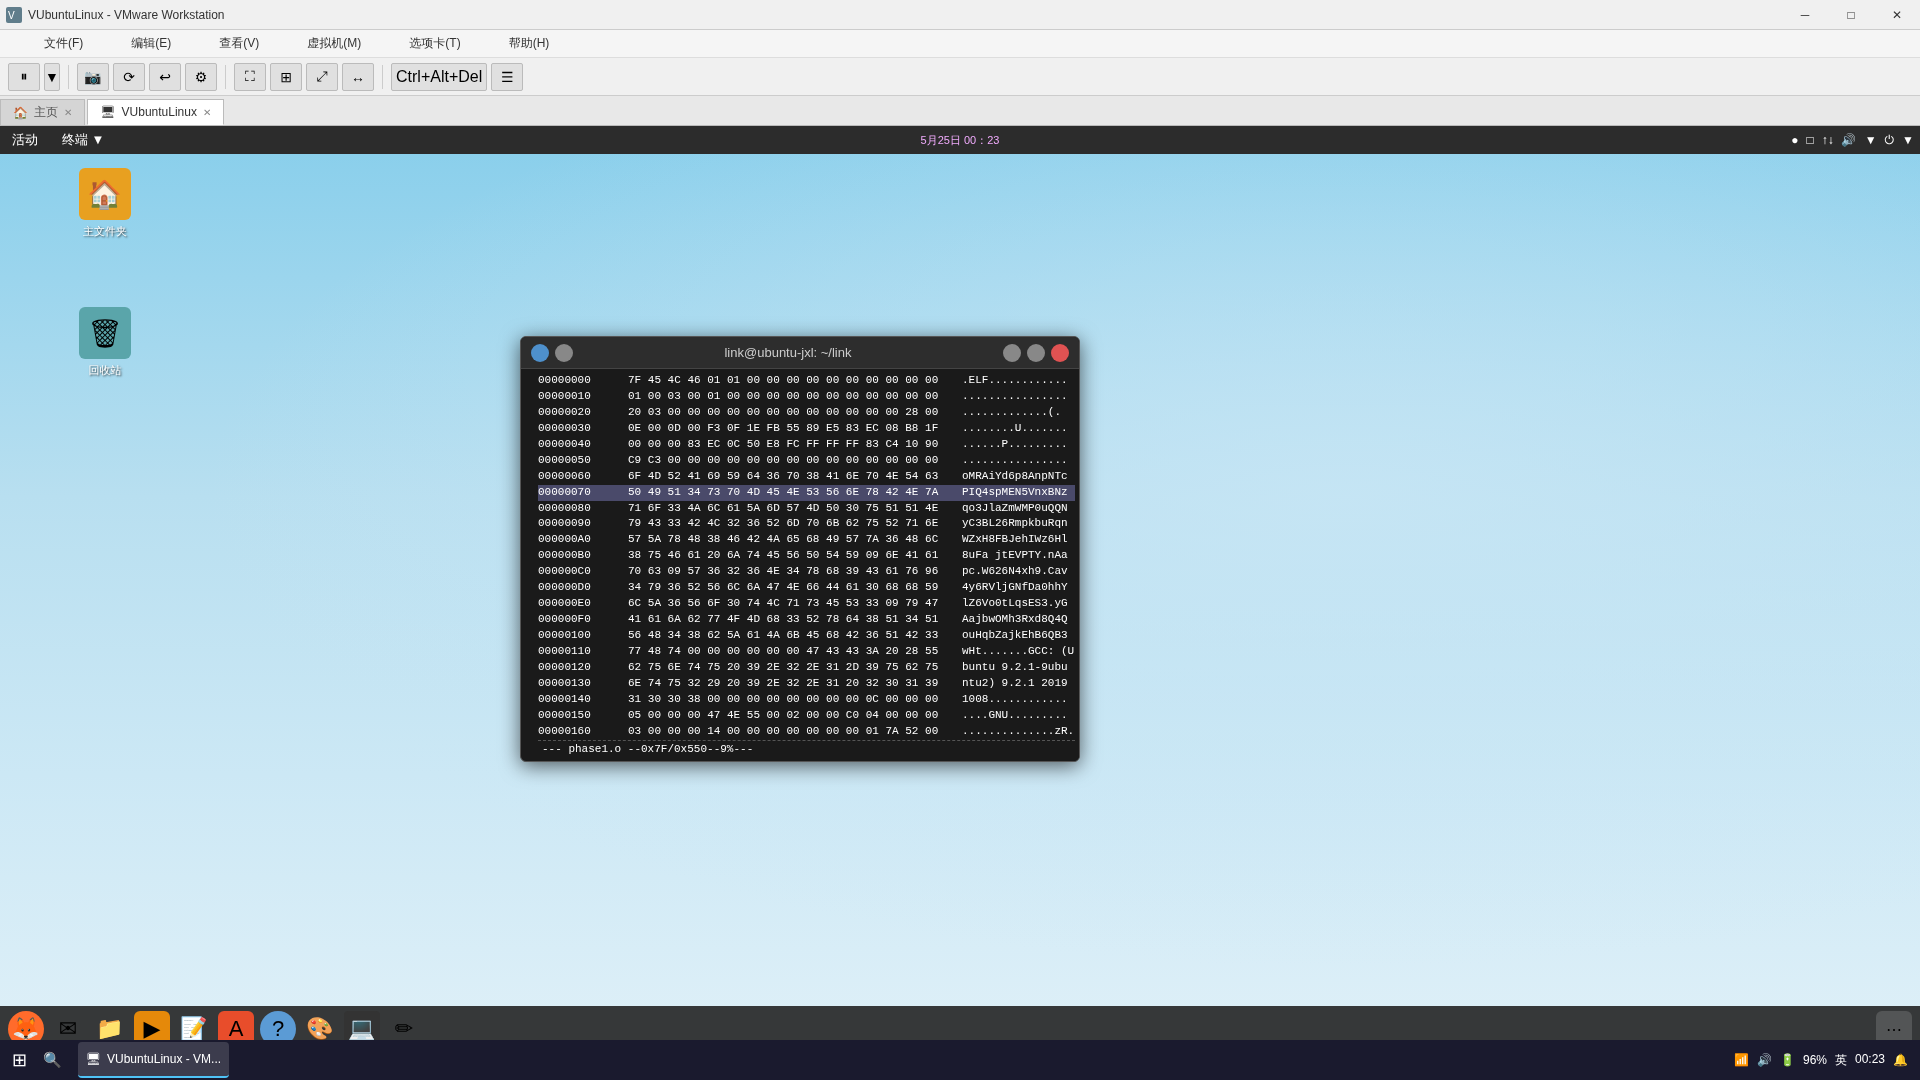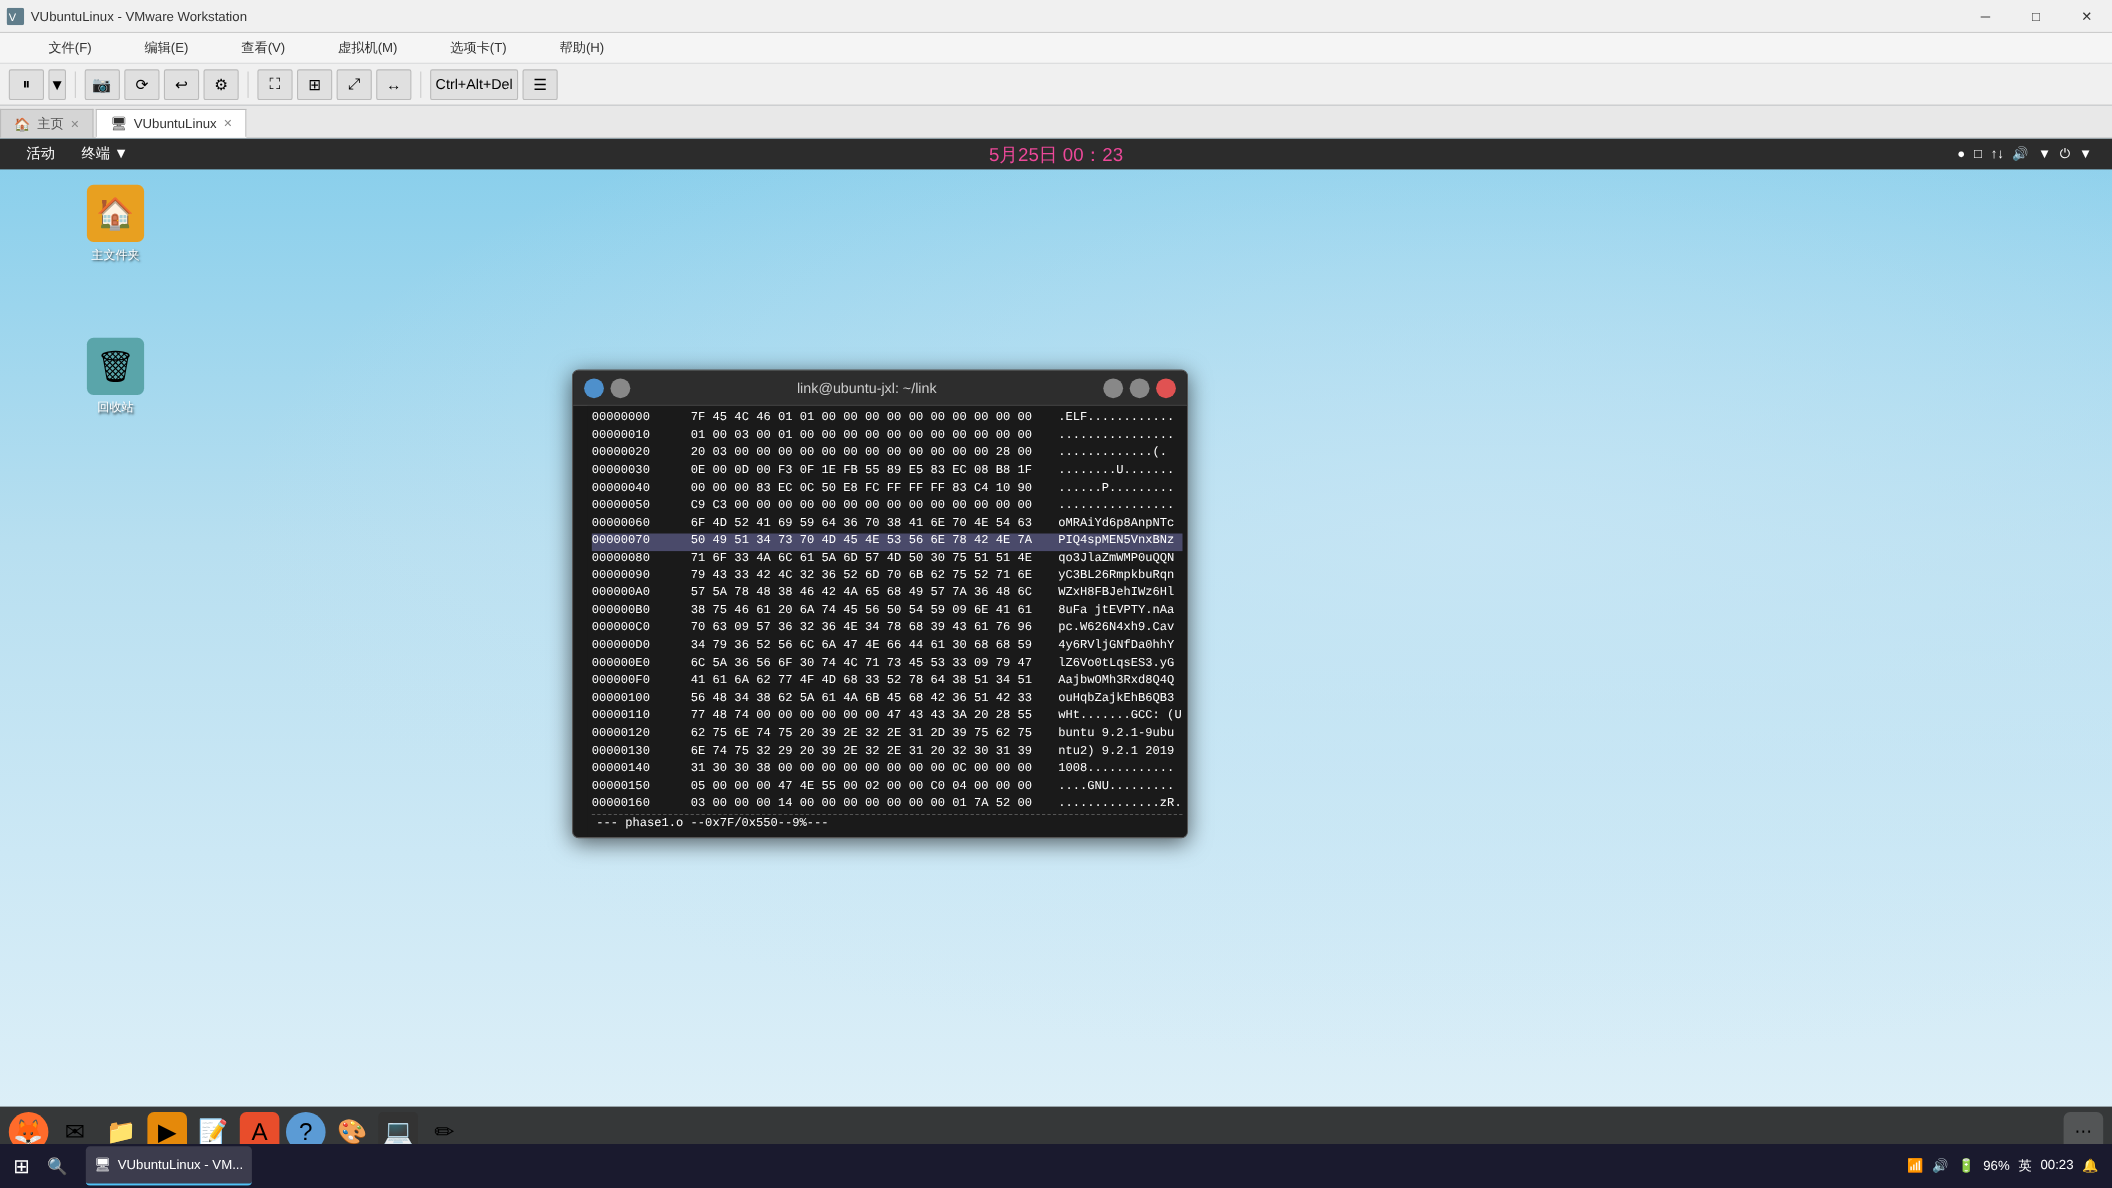--- a/index.html
+++ b/index.html
@@ -143,38 +143,38 @@
     }
 
     
     #ubuntu-topbar {
       width: 100%;
       height: 28px;
       background: #2c2c2c;
       display: flex;
       align-items: center;
       justify-content: space-between;
-      padding: 0 18px;
+      padding: 0 6px;
       position: relative;
       z-index: 50;
     }
     #ubuntu-topbar-left {
       display: flex;
       align-items: center;
       gap: 12px;
     }
     .ubuntu-menu-item {
       font-size: 13px;
       color: #fff;
       cursor: pointer;
       padding: 2px 6px;
     }
     #ubuntu-topbar-center {
-      font-size: 17px;
-      color: #ec4899;
+      font-size: 11px;
+      color: #f0abfc;
       position: absolute;
       left: 50%;
       transform: translateX(-50%);
       text-align: center;
     }
     #ubuntu-topbar-right {
       display: flex;
       align-items: center;
       gap: 8px;
     }
@@ -442,21 +442,21 @@
   <div class="toolbar-btn">📷</div>
   <div class="toolbar-btn">⟳</div>
   <div class="toolbar-btn">↩</div>
   <div class="toolbar-btn">⚙</div>
   <div class="toolbar-sep"></div>
   <div class="toolbar-btn">⛶</div>
   <div class="toolbar-btn">⊞</div>
   <div class="toolbar-btn">⤢</div>
   <div class="toolbar-btn">↔</div>
   <div class="toolbar-sep"></div>
-  <div class="toolbar-btn" style="width:auto;padding:0 4px;font-size:13px;">Ctrl+Alt+Del</div>
+  <div class="toolbar-btn" style="width:auto;padding:0 4px;font-size:16px;">Ctrl+Alt+Del</div>
   <div class="toolbar-btn">☰</div>
 </div>
 
 <div id="vmware-tabbar">
   <div class="vm-tab">
     <span>🏠</span>
     <span>主页</span>
     <span class="tab-close">✕</span>
   </div>
   <div class="vm-tab active">

